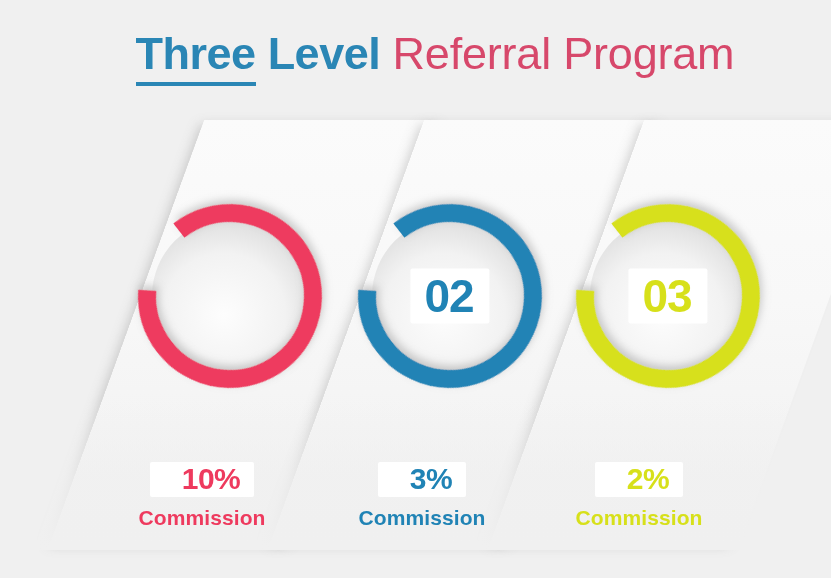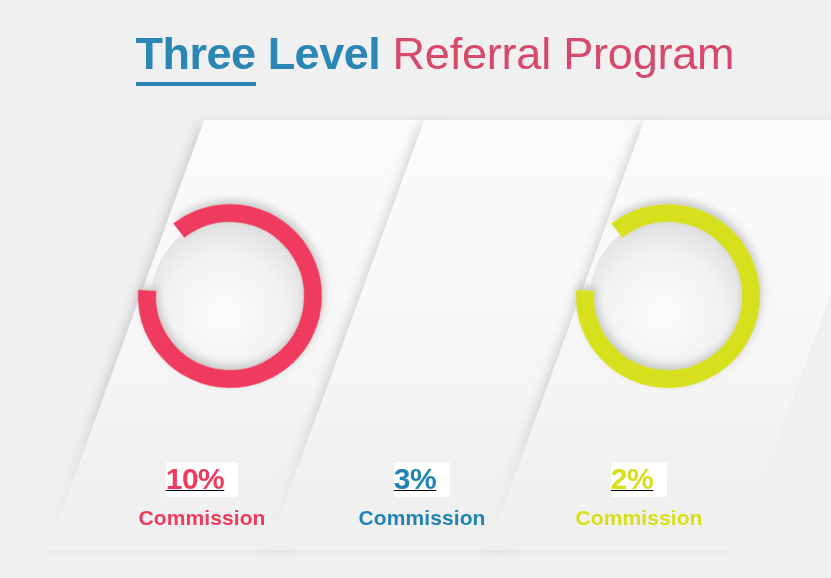--- a/index.html
+++ b/index.html
@@ -126,24 +126,23 @@
     width: 210px;
     text-align: center;
   }
   .foot-1 { left: 97px; }
   .foot-2 { left: 317px; }
   .foot-3 { left: 534px; }
 
   .pct-plate {
     display: inline-block;
     background: #ffffff;
-    padding: 2px 14px 3px 0;
+    padding: 2px 14px 3px 32px;
     border-radius: 2px;
     line-height: 1;
-    text-decoration: underline;
   }
   .pct {
     font-size: 30px;
     font-weight: bold;
     line-height: 1;
     letter-spacing: -0.5px;
   }
   .commission {
     display: block;
     margin-top: 9px;
@@ -184,36 +183,58 @@
         </radialGradient>
         <filter id="ringShadow1" x="-40%" y="-40%" width="180%" height="180%">
           <feDropShadow dx="2" dy="4" stdDeviation="4" flood-color="#8d8d8d" flood-opacity="0.45"></feDropShadow>
         </filter>
       </defs>
       <circle cx="93" cy="93" r="78" fill="url(#disc1)"></circle>
       <circle class="ring-arc" cx="93" cy="93" r="83" fill="none" stroke-width="18" stroke-linecap="butt" filter="url(#ringShadow1)" transform="rotate(-128 93 93)" stroke="#ee3a5e" stroke-dasharray="451.10128912895846 70.40309136694728"></circle>
     </svg>
   </div>
 
+  <div class="circle circle-2">
+    <svg viewBox="0 0 186 186">
+      <defs>
+        <radialGradient id="disc2" cx="46%" cy="62%" r="68%">
+          <stop offset="0%" stop-color="#fdfdfd"></stop>
+          <stop offset="58%" stop-color="#f2f2f2"></stop>
+          <stop offset="100%" stop-color="#d9d9d9"></stop>
+        </radialGradient>
+        <filter id="ringShadow2" x="-40%" y="-40%" width="180%" height="180%">
+          <feDropShadow dx="2" dy="4" stdDeviation="4" flood-color="#8d8d8d" flood-opacity="0.45"></feDropShadow>
+        </filter>
+      </defs>
+      <circle cx="93" cy="93" r="78" fill="url(#disc2)"></circle>
+      <circle class="ring-arc" cx="93" cy="93" r="83" fill="none" stroke-width="18" stroke-linecap="butt" filter="url(#ringShadow2)" transform="rotate(-128 93 93)" stroke="#2083b5" stroke-dasharray="451.10128912895846 70.40309136694728"></circle>
+    </svg>
+    <div class="num-plate">
+      <span class="num" style="color: rgb(32, 131, 181);">02</span>
+    </div>
+  </div>
 
   <div class="circle circle-3">
     <svg viewBox="0 0 186 186">
       <defs>
         <radialGradient id="disc3" cx="46%" cy="62%" r="68%">
           <stop offset="0%" stop-color="#fdfdfd"></stop>
           <stop offset="58%" stop-color="#f2f2f2"></stop>
           <stop offset="100%" stop-color="#d9d9d9"></stop>
         </radialGradient>
         <filter id="ringShadow3" x="-40%" y="-40%" width="180%" height="180%">
           <feDropShadow dx="2" dy="4" stdDeviation="4" flood-color="#8d8d8d" flood-opacity="0.45"></feDropShadow>
         </filter>
       </defs>
       <circle cx="93" cy="93" r="78" fill="url(#disc3)"></circle>
       <circle class="ring-arc" cx="93" cy="93" r="83" fill="none" stroke-width="18" stroke-linecap="butt" filter="url(#ringShadow3)" transform="rotate(-128 93 93)" stroke="#d7e01a" stroke-dasharray="451.10128912895846 70.40309136694728"></circle>
     </svg>
+    <div class="num-plate">
+      <span class="num" style="color: rgb(215, 224, 26);">03</span>
+    </div>
   </div>
 
   <div class="foot foot-1">
     <span class="pct-plate">
       <span class="pct" style="color: rgb(238, 58, 94);">10%</span>
     </span>
     <span class="commission" style="color: rgb(238, 58, 94);">Commission</span>
   </div>
 
   <div class="foot foot-2">

